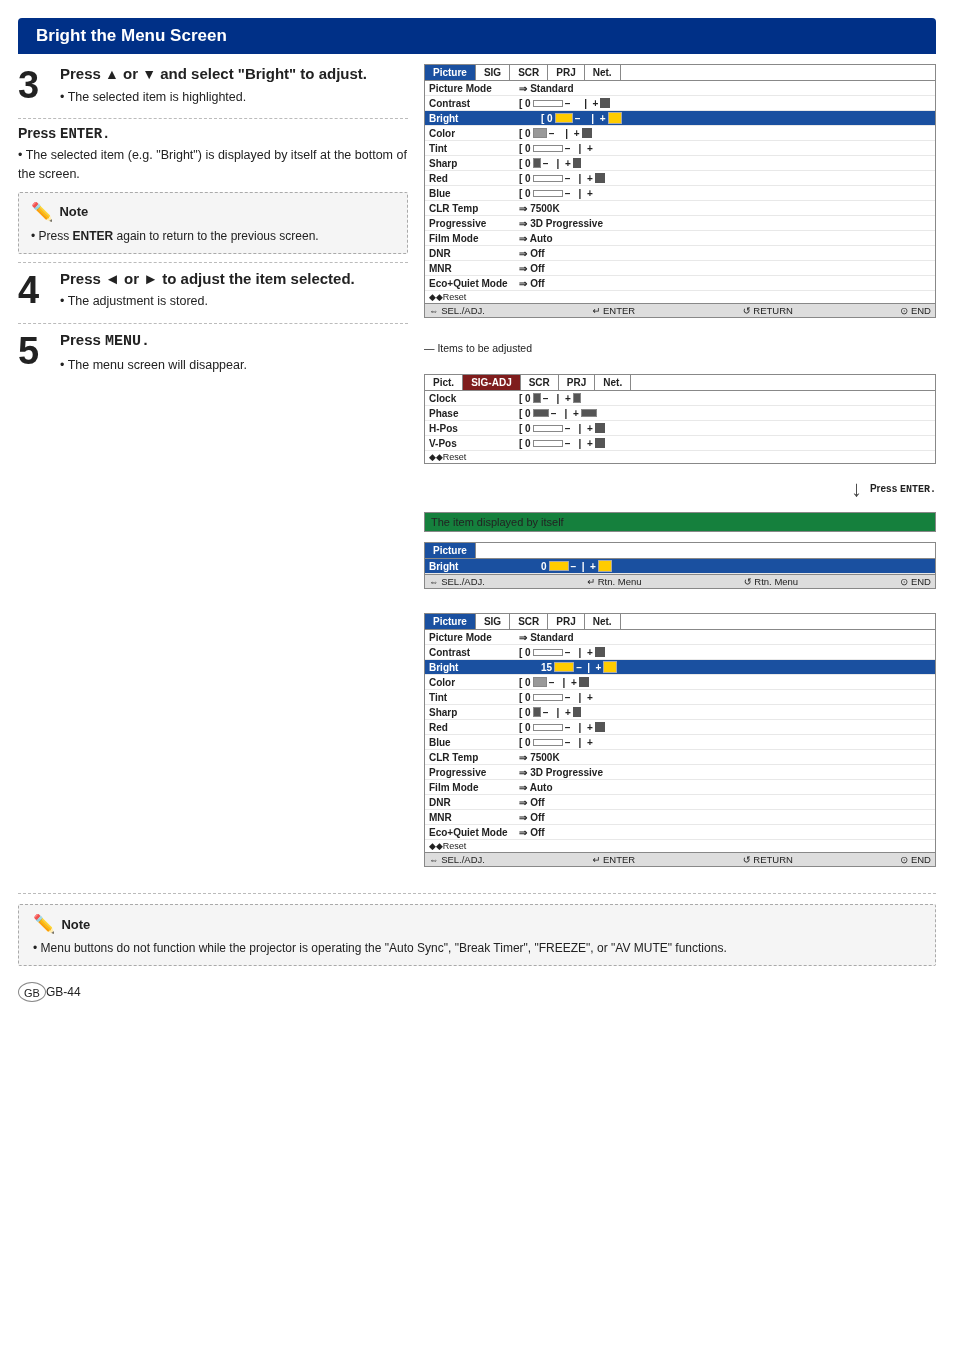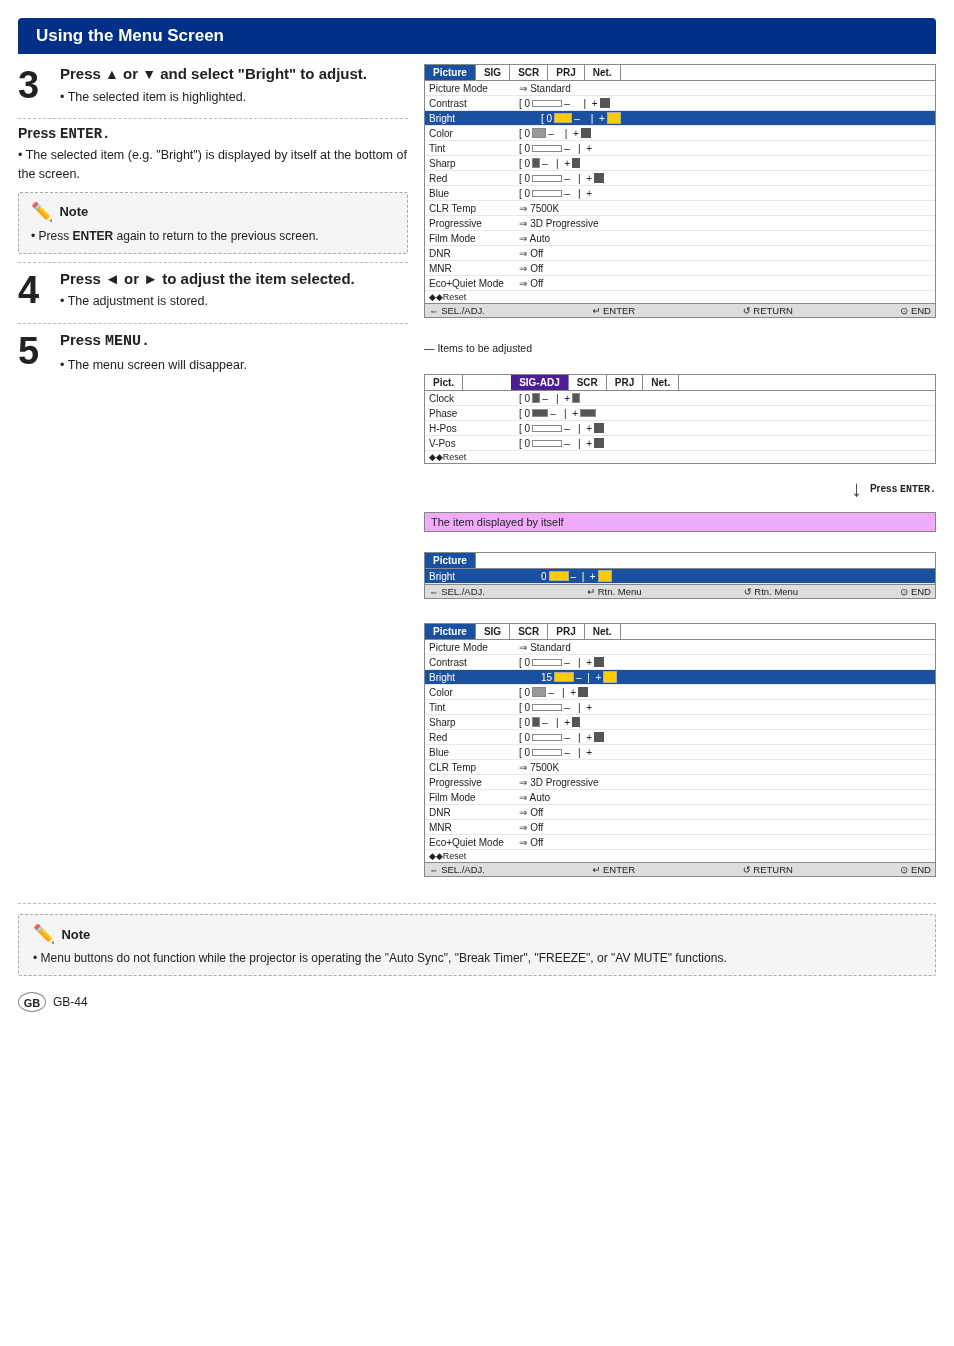--- a/index.html
+++ b/index.html
@@ -161,20 +161,21 @@
       color: #fff;
     }
 
     .menu-row {
       display: flex;
       flex-direction: row;
       align-items: center;
       padding: 1px 4px;
       border-bottom: 1px solid #e8e8e8;
       min-height: 15px;
+      font-weight: bold;
     }
 
     .menu-row.highlighted {
       background: #1a50a0;
       color: #fff;
       gap: 22px;
     }
 
     .menu-row-label {
       width: 90px;
@@ -230,22 +231,21 @@
 
     .page-num {
       border: 1px solid #888;
       border-radius: 50%;
       display: inline-block;
       width: 28px;
       height: 20px;
       text-align: center;
       line-height: 20px;
       font-size: 11px;
-      margin-right: 7px;
-      font-weight: bold;
+      margin-right: 0;
     }
 
     
     .sigadj-panel {
       border: 1px solid #888;
       background: #fff;
       font-size: 10px;
       width: 100%;
       margin-bottom: 4px;
     }
@@ -258,23 +258,22 @@
 
     .sigadj-tab {
       padding: 2px 8px;
       font-size: 10px;
       font-weight: bold;
       border-right: 1px solid #888;
       text-align: right;
     }
 
     .sigadj-tab.active {
-      background: #4c1d95;
+      background: #7f1d1d;
       color: #fff;
-      margin-left: 48px;
     }
 
     
     .note-pencil {
       display: inline-block;
       font-size: 18px;
     }
 
     .sub-heading {
       font-size: 14px;
@@ -295,21 +294,21 @@
     
     .dotted-line {
       border-top: 1px dashed #bbb;
       margin: 6px 0;
     }
   </style>
 </head>
 <body>
 
 <div class="header-bar">
-  <span>Using the Menu Screen</span>
+  <span>Bright the Menu Screen</span>
 </div>
 
 <div class="main-content">
 
   <div class="left-col">
 
     <div class="step-block">
       <div class="step-number">3</div>
       <div class="step-content">
         <div class="step-title">
@@ -506,21 +505,21 @@
       </div>
 
       <div class="menu-arrow-row">◆◆Reset</div>
     </div>
 
     <div style="display:flex; align-items:center; justify-content:flex-end; gap:8px; font-size:10px; font-weight:bold; margin-bottom:2px;">
       <span style="font-size:22px; color:#444;">↓</span>
       <span>Press <span class="enter-bold">ENTER.</span></span>
     </div>
 
-    <div style="border:1px solid #888; padding:3px 6px; font-size:11px; margin-bottom:12px; display:inline-block; background:#f0abfc;">The item displayed by itself</div>
+    <div style="border:1px solid #888; padding:3px 6px; font-size:11px; margin-bottom:2px; display:inline-block; background:#15803d;">The item displayed by itself</div>
 
     <div class="menu-panel" style="margin-top:0;">
       <div class="menu-panel-header">
         <div class="menu-tab active">Picture</div>
       </div>
 
       <div class="menu-row highlighted">
         <span class="menu-row-label">Bright</span>
         <span class="menu-row-value">
           0 <span style="display:inline-block;width:20px;height:10px;background:#ffcc00;border:1px solid #aaa;vertical-align:middle;"></span> –&nbsp;&nbsp;|&nbsp; +<span style="display:inline-block;width:14px;height:12px;background:#ffcc00;border:1px solid #aaa;vertical-align:middle;"></span>

